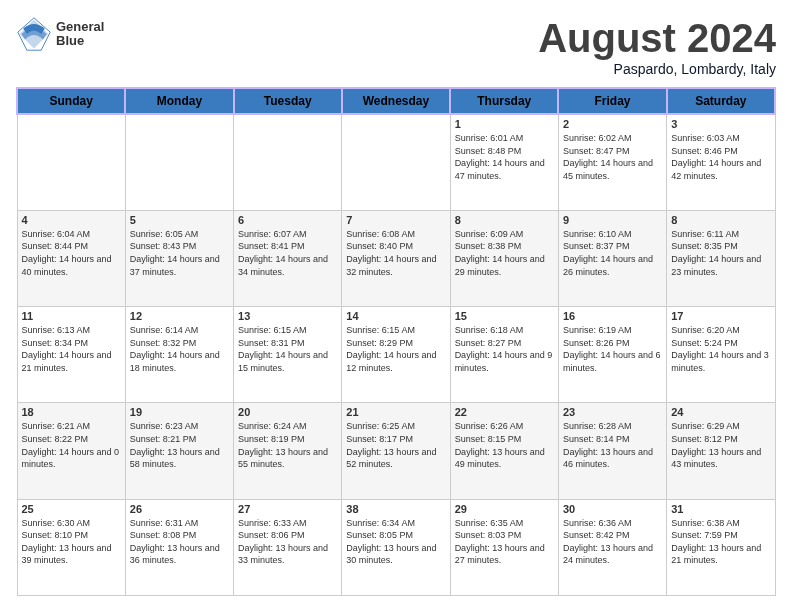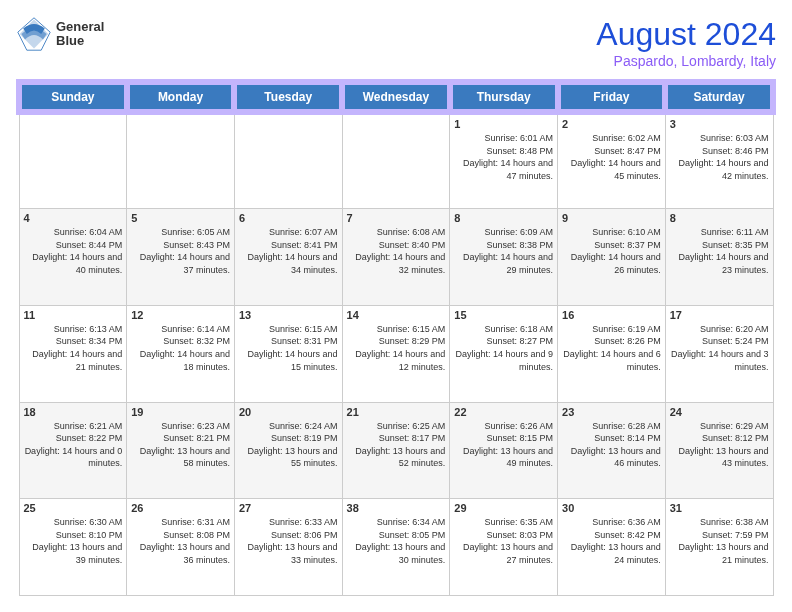--- a/index.html
+++ b/index.html
@@ -37,42 +37,42 @@
       line-height: 1.1;
     }
     .logo-icon {
       width: 36px;
       height: 36px;
     }
     .title-block {
       text-align: right;
     }
     .month-title {
-      font-size: 32px;
-      font-weight: normal;
-      color: #1d4ed8;
+      font-size: 40px;
+      font-weight: bold;
+      color: #404040;
     }
     .location {
       font-size: 14px;
-      color: #8b5cf6;
+      color: #0f172a;
     }
     .calendar {
       flex: 1;
       border: 1px solid #ccc;
       border-collapse: collapse;
       width: 100%;
       table-layout: fixed;
     }
     .calendar th {
       background-color: #3a7abf;
-      color: #ffffff;
+      color: #000000;
       text-align: center;
       padding: 5px 2px;
       font-size: 12px;
-      border: 6px solid #c4b5fd;
+      border: 2px solid #c4b5fd;
     }
     .calendar td {
       border: 1px solid #ccc;
       vertical-align: top;
       padding: 3px 4px;
       font-size: 9.5px;
       color: #333;
       height: 88px;
     }
     .calendar tr:nth-child(even) td {
@@ -84,21 +84,20 @@
     .day-num {
       font-size: 11px;
       font-weight: bold;
       display: block;
       margin-bottom: 2px;
     }
     .day-info {
       font-size: 9px;
       line-height: 1.4;
       color: #333;
-      text-align: right;
     }
     .empty {
       background-color: #fff !important;
     }
   </style>
 </head>
 <body>
 
 <div class="page">
   <div class="header">

